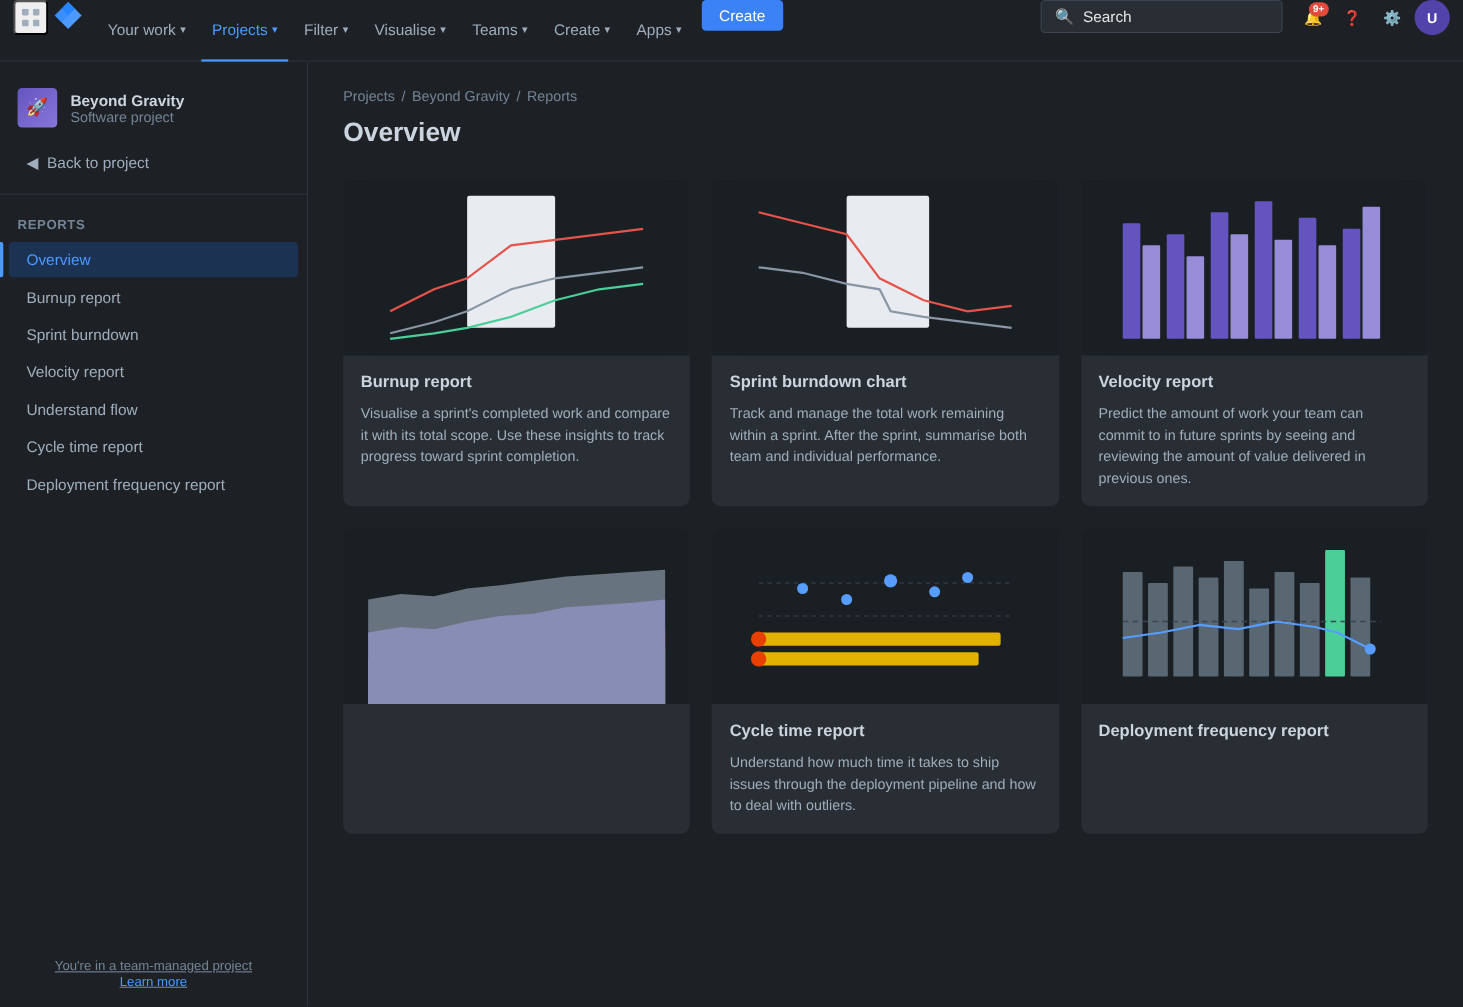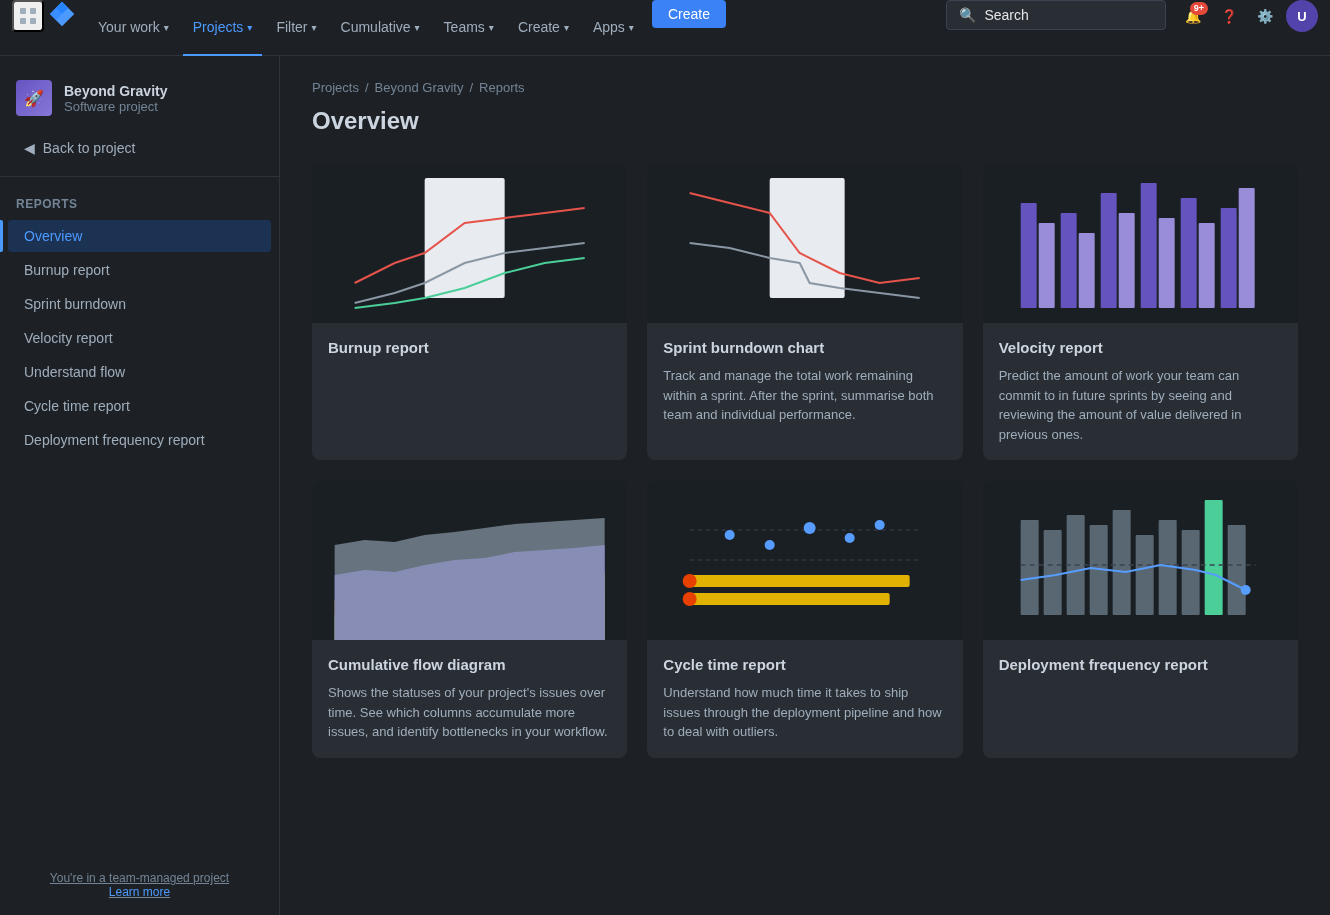--- a/index.html
+++ b/index.html
@@ -281,21 +281,21 @@
   </div>
   <div class="nav-item active">
     <span>Projects</span>
     <span class="caret">▾</span>
   </div>
   <div class="nav-item">
     <span>Filter</span>
     <span class="caret">▾</span>
   </div>
   <div class="nav-item">
-    <span>Cumulative</span>
+    <span>Visualise</span>
     <span class="caret">▾</span>
   </div>
   <div class="nav-item">
     <span>Teams</span>
     <span class="caret">▾</span>
   </div>
   <div class="nav-item">
     <span>Create</span>
     <span class="caret">▾</span>
   </div>
@@ -394,20 +394,21 @@
 
             <polyline points="20,120 60,100 90,90 130,60 170,55 210,50 250,45" fill="none" stroke="#e5534b" stroke-width="2"></polyline>
 
             <polyline points="20,140 60,130 90,120 130,100 170,90 210,85 250,80" fill="none" stroke="#8997a5" stroke-width="2"></polyline>
 
             <polyline points="20,145 60,140 90,135 130,125 170,110 210,100 250,95" fill="none" stroke="#4bce97" stroke-width="2"></polyline>
           </svg>
         </div>
         <div class="report-card-body">
           <div class="report-card-title">Burnup report</div>
+          <div class="report-card-desc">Visualise a sprint's completed work and compare it with its total scope. Use these insights to track progress toward sprint completion.</div>
         </div>
       </div>
 
       <div class="report-card">
         <div class="report-card-image">
           <svg class="chart-svg" viewBox="0 0 270 160" xmlns="http://www.w3.org/2000/svg">
             <rect width="270" height="160" fill="#1a1f24"></rect>
 
             <rect x="100" y="15" width="75" height="120" fill="#e8ecf0" rx="2"></rect>
 
@@ -458,24 +459,20 @@
             <rect width="270" height="160" fill="#1a1f24"></rect>
 
             <polygon points="0,160 0,135 30,130 60,132 90,128 120,125 150,122 180,118 210,115 240,112 270,110 270,160" fill="#4bce97"></polygon>
 
             <polygon points="0,160 0,120 30,115 60,118 90,112 120,108 150,105 180,100 210,98 240,95 270,93 270,160" fill="#e2b203"></polygon>
 
             <polygon points="0,160 0,95 30,90 60,92 90,85 120,80 150,78 180,72 210,70 240,68 270,65 270,160" fill="#8777d9"></polygon>
 
             <polygon points="0,160 0,65 30,60 60,62 90,55 120,52 150,48 180,44 210,42 240,40 270,38 270,160" fill="#8997a5" opacity="0.7"></polygon>
           </svg>
-        </div>
-        <div class="report-card-body">
-          <div class="report-card-title">Cumulative flow diagram</div>
-          <div class="report-card-desc">Shows the statuses of your project's issues over time. See which columns accumulate more issues, and identify bottlenecks in your workflow.</div>
         </div>
       </div>
 
       <div class="report-card">
         <div class="report-card-image">
           <svg class="chart-svg" viewBox="0 0 270 160" xmlns="http://www.w3.org/2000/svg">
             <rect width="270" height="160" fill="#1a1f24"></rect>
 
             <line x1="20" y1="50" x2="250" y2="50" stroke="#3b4450" stroke-dasharray="4,4" stroke-width="1"></line>
             <line x1="20" y1="80" x2="250" y2="80" stroke="#3b4450" stroke-dasharray="4,4" stroke-width="1"></line>

